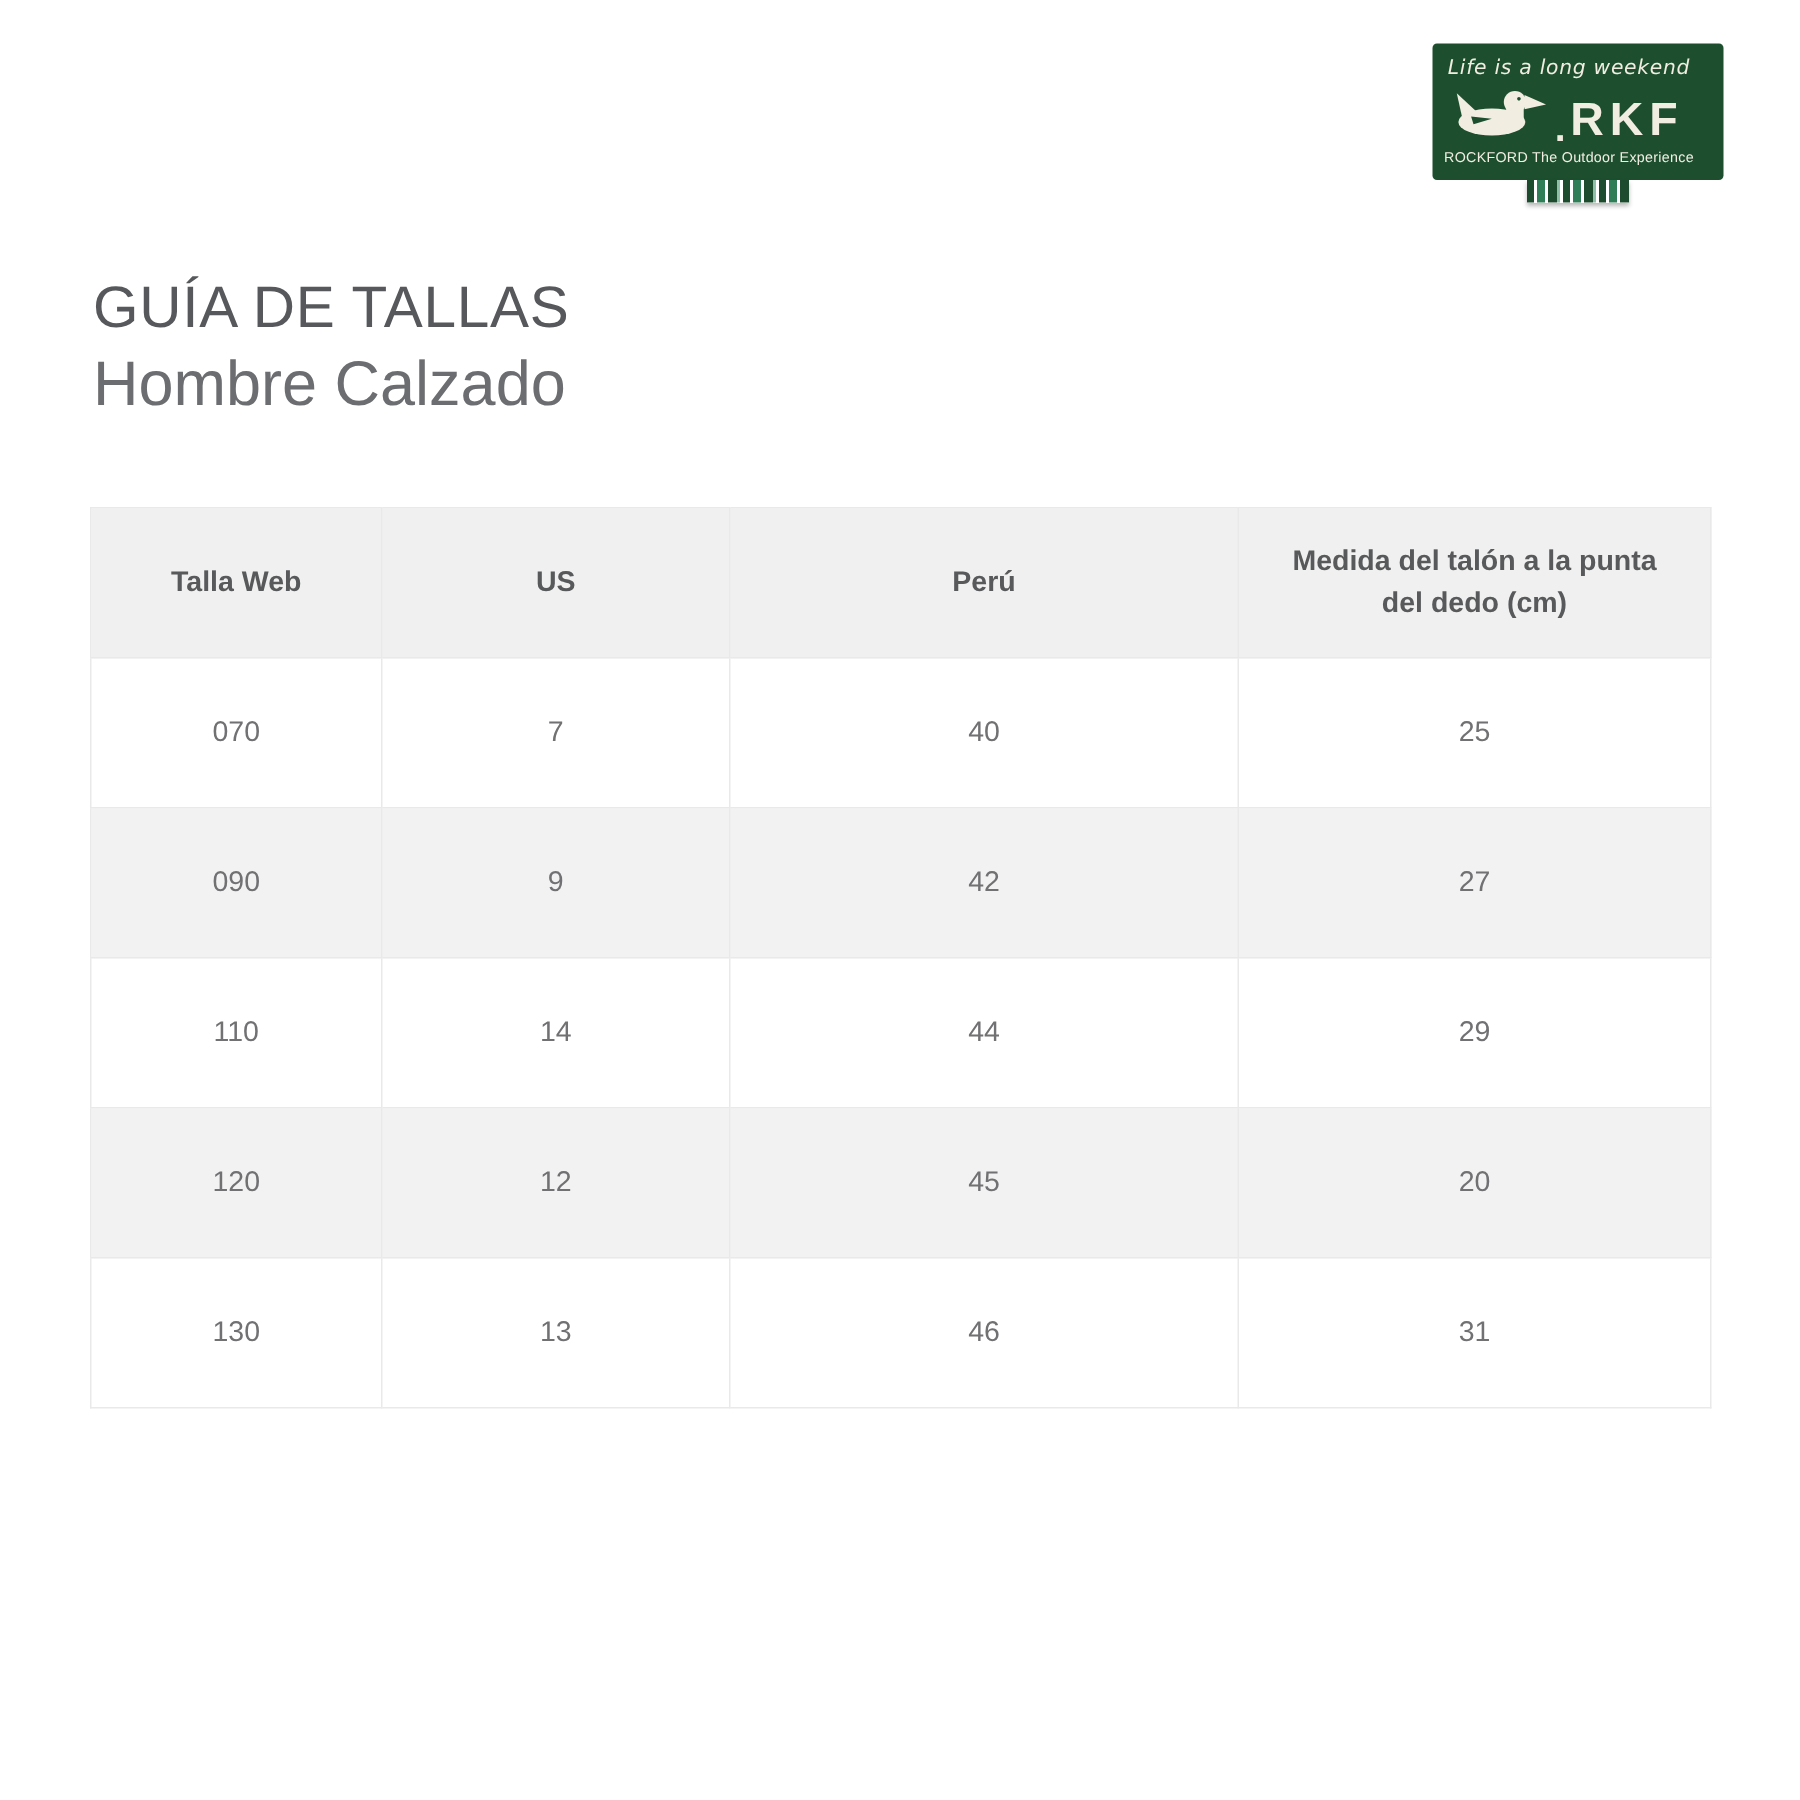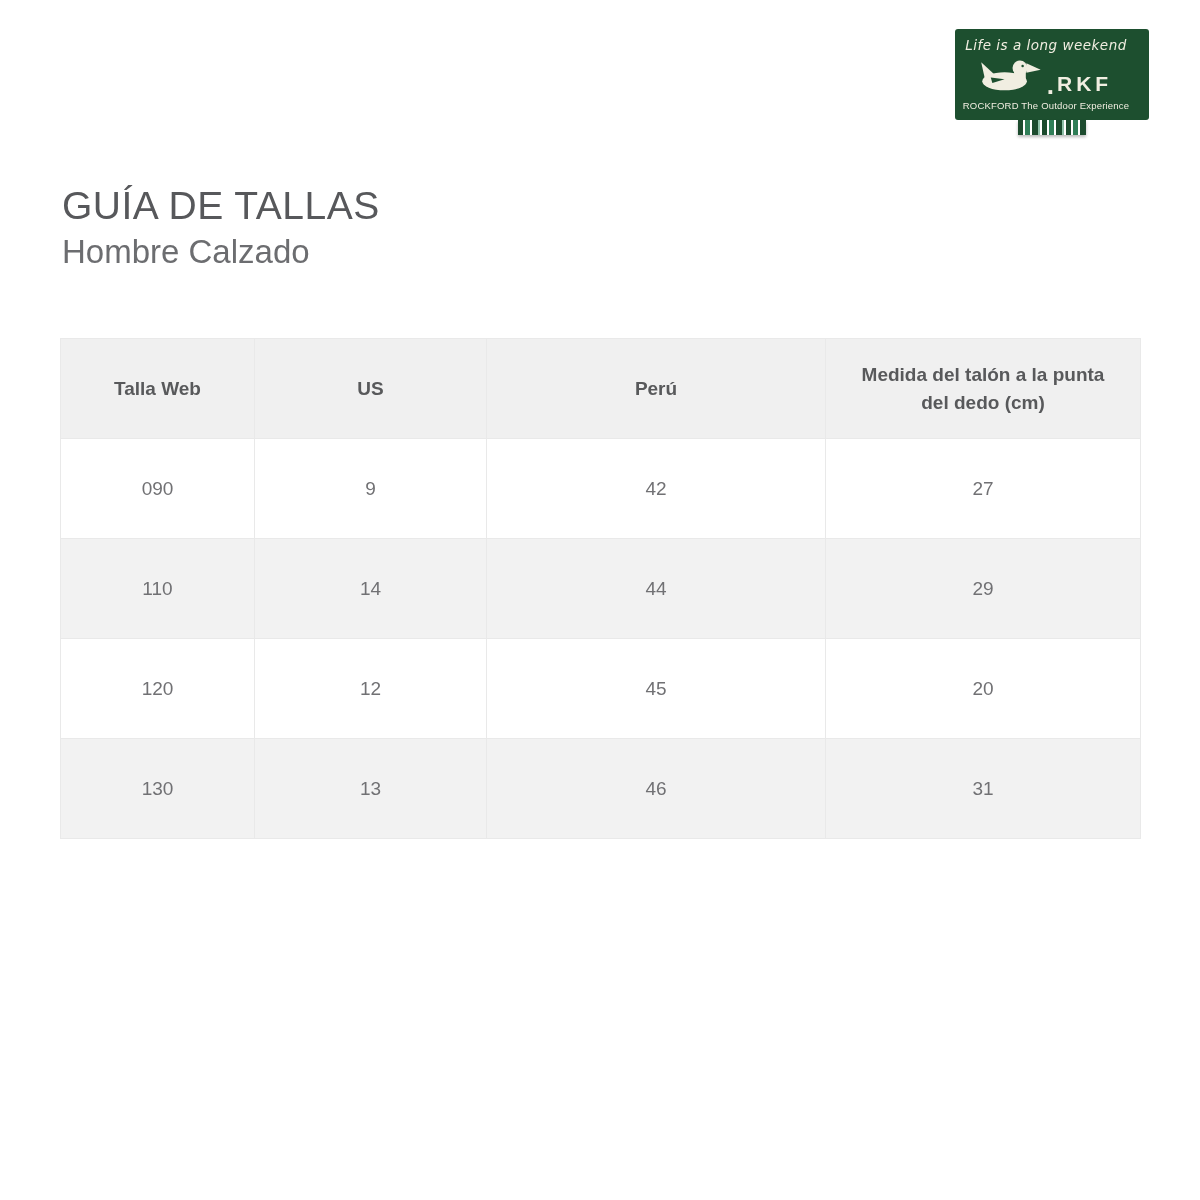--- a/index.html
+++ b/index.html
@@ -52,21 +52,21 @@
   }
   .duck-icon { width: 64px; height: 34px; display: block; }
   .logo-dot {
     color: #f1eee1;
     font-weight: 700;
     font-size: 26px;
     line-height: 0.55;
   }
   .logo-brand {
     color: #f1eee1;
-    font-size: 21px;
+    font-size: 31px;
     font-weight: 600;
     letter-spacing: 4px;
     line-height: 0.82;
   }
   .logo-sub {
     color: #f1eee1;
     font-size: 9.5px;
     letter-spacing: 0.2px;
     white-space: nowrap;
   }
@@ -96,21 +96,21 @@
   .page-title {
     margin: 0;
     font-size: 39px;
     font-weight: 400;
     letter-spacing: 0.5px;
     color: #57585b;
     line-height: 1;
   }
   .page-subtitle {
     margin: 10px 0 0 0;
-    font-size: 33px;
+    font-size: 42px;
     font-weight: 400;
     color: #6c6d70;
     line-height: 1;
   }
 
   
   table.size-table {
     position: absolute;
     left: 60px;
     top: 338px;
@@ -183,20 +183,26 @@
     <thead>
       <tr>
         <th>Talla Web</th>
         <th>US</th>
         <th>Perú</th>
         <th>Medida del talón a la punta del dedo (cm)</th>
       </tr>
     </thead>
     <tbody>
       <tr>
+        <td>070</td>
+        <td>7</td>
+        <td>40</td>
+        <td>25</td>
+      </tr>
+      <tr>
         <td>090</td>
         <td>9</td>
         <td>42</td>
         <td>27</td>
       </tr>
       <tr>
         <td>110</td>
         <td>14</td>
         <td>44</td>
         <td>29</td>

